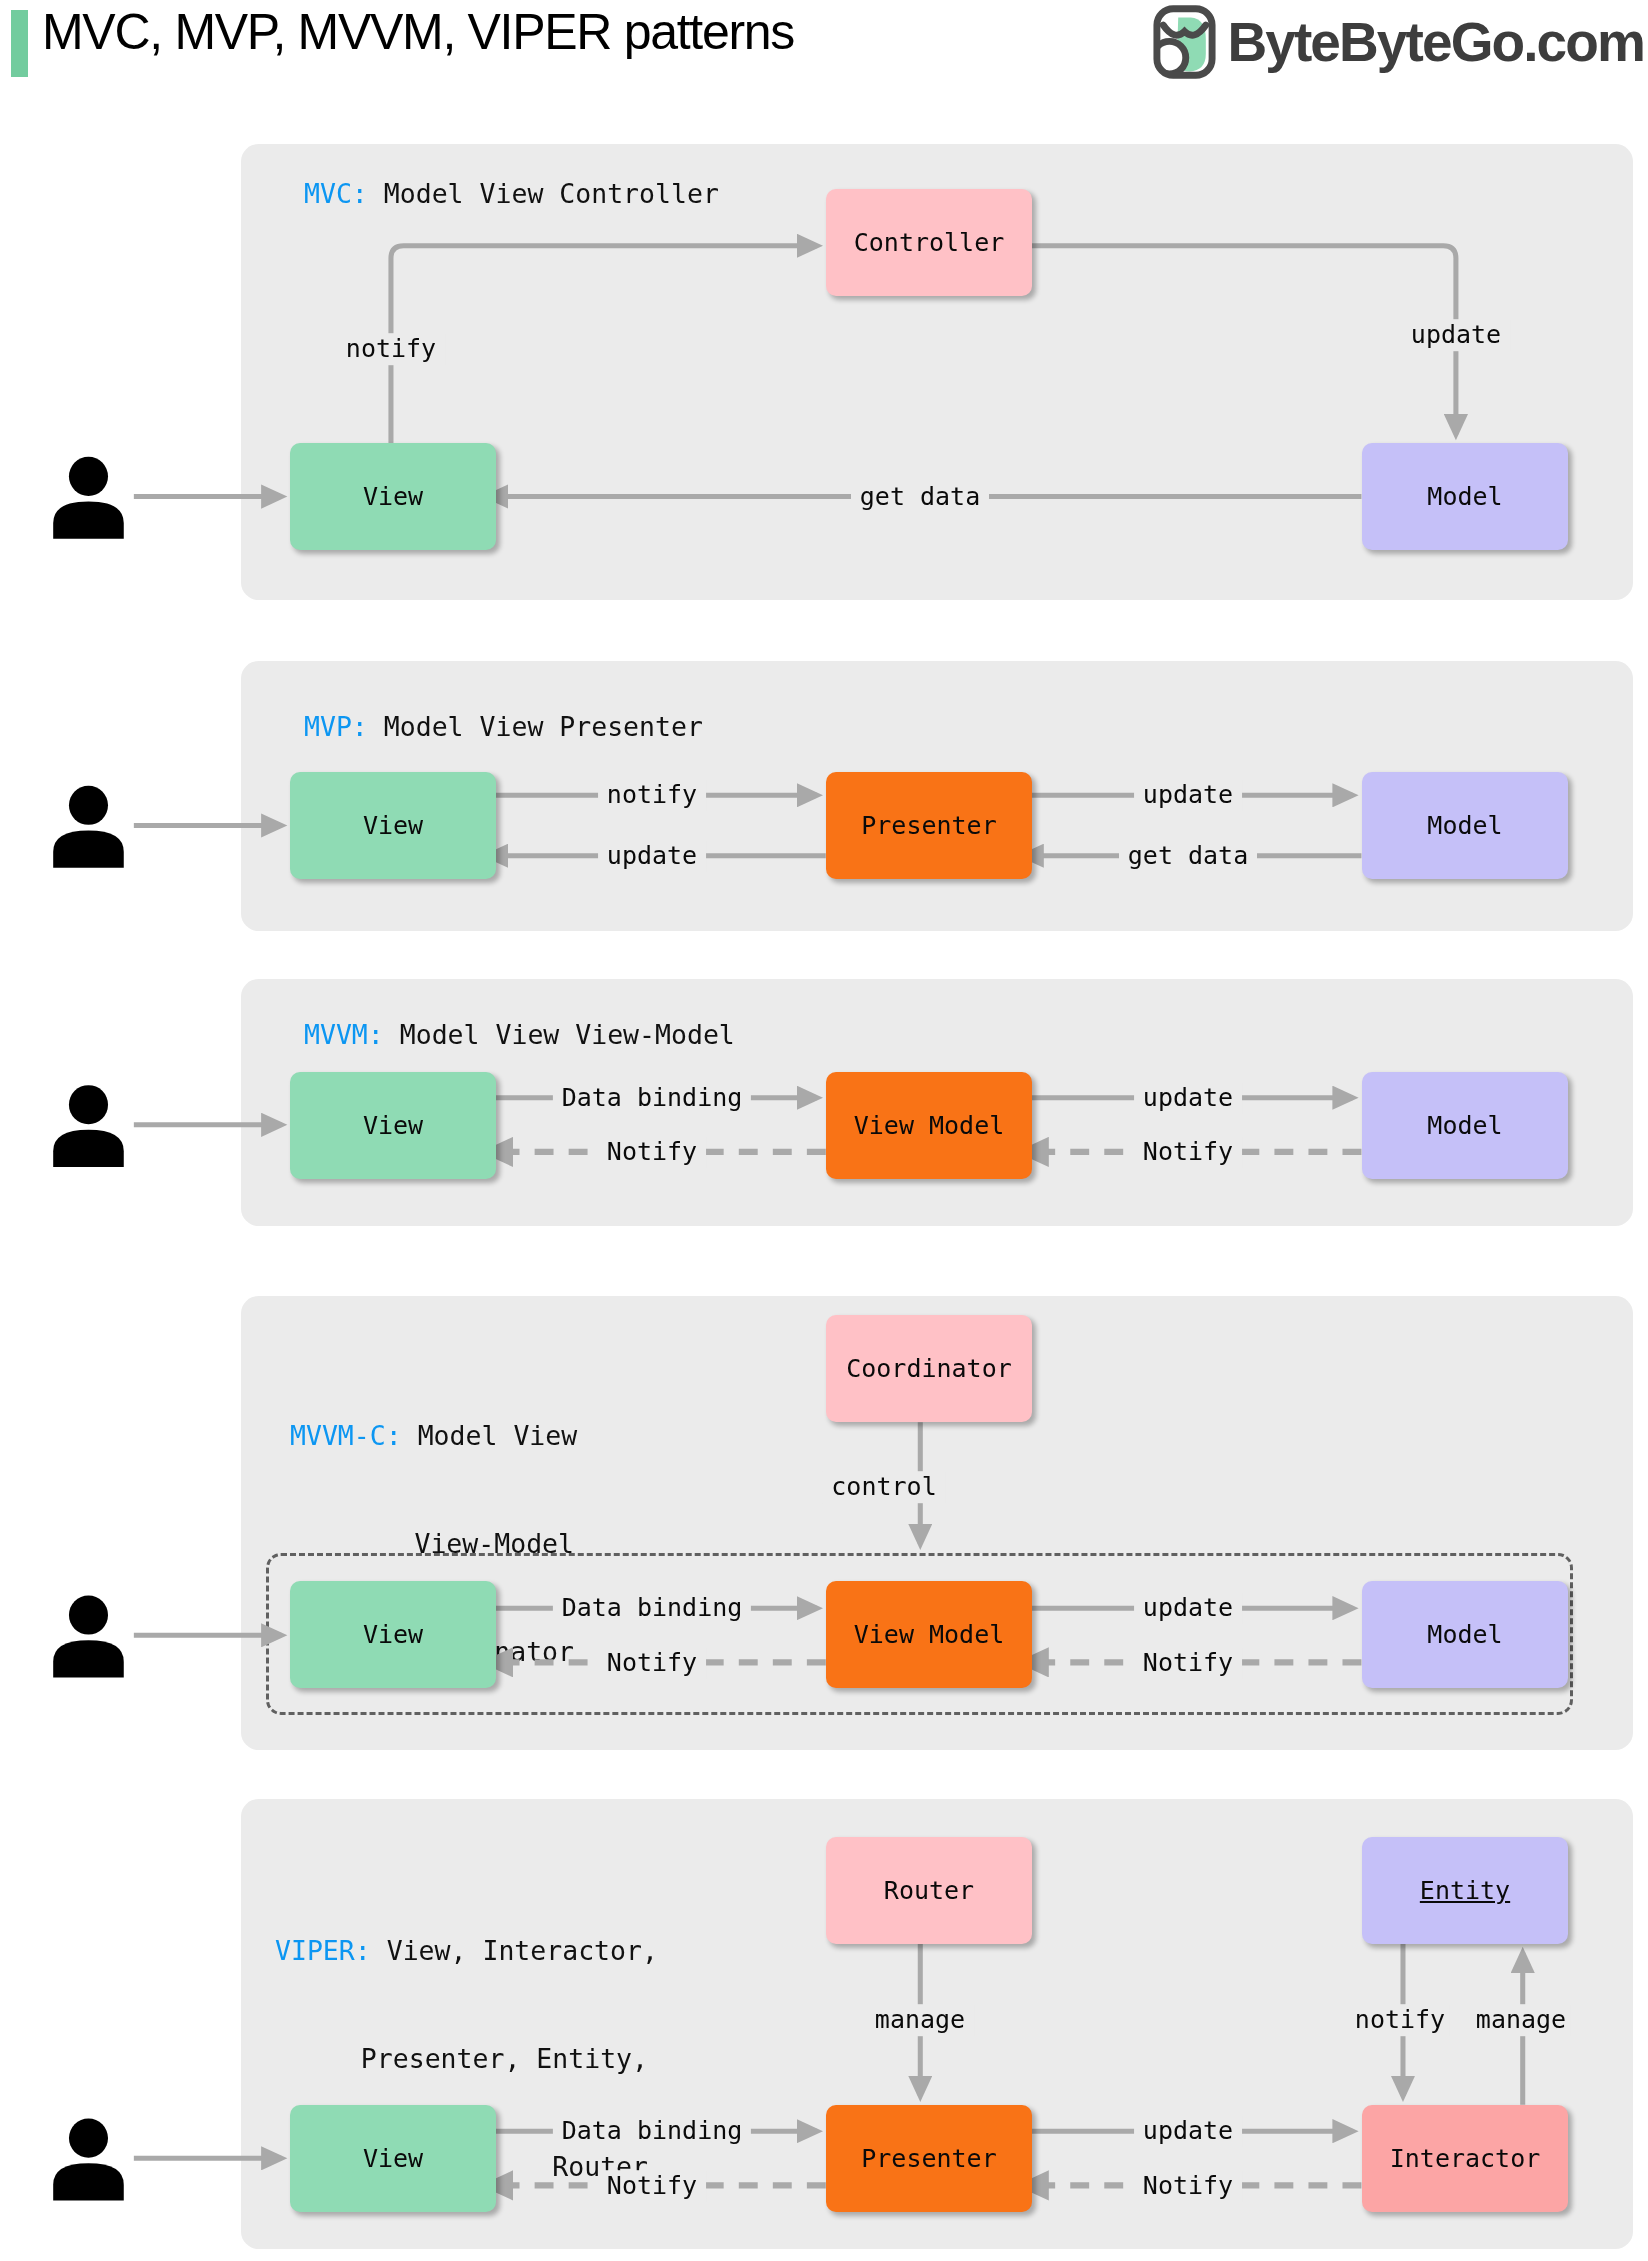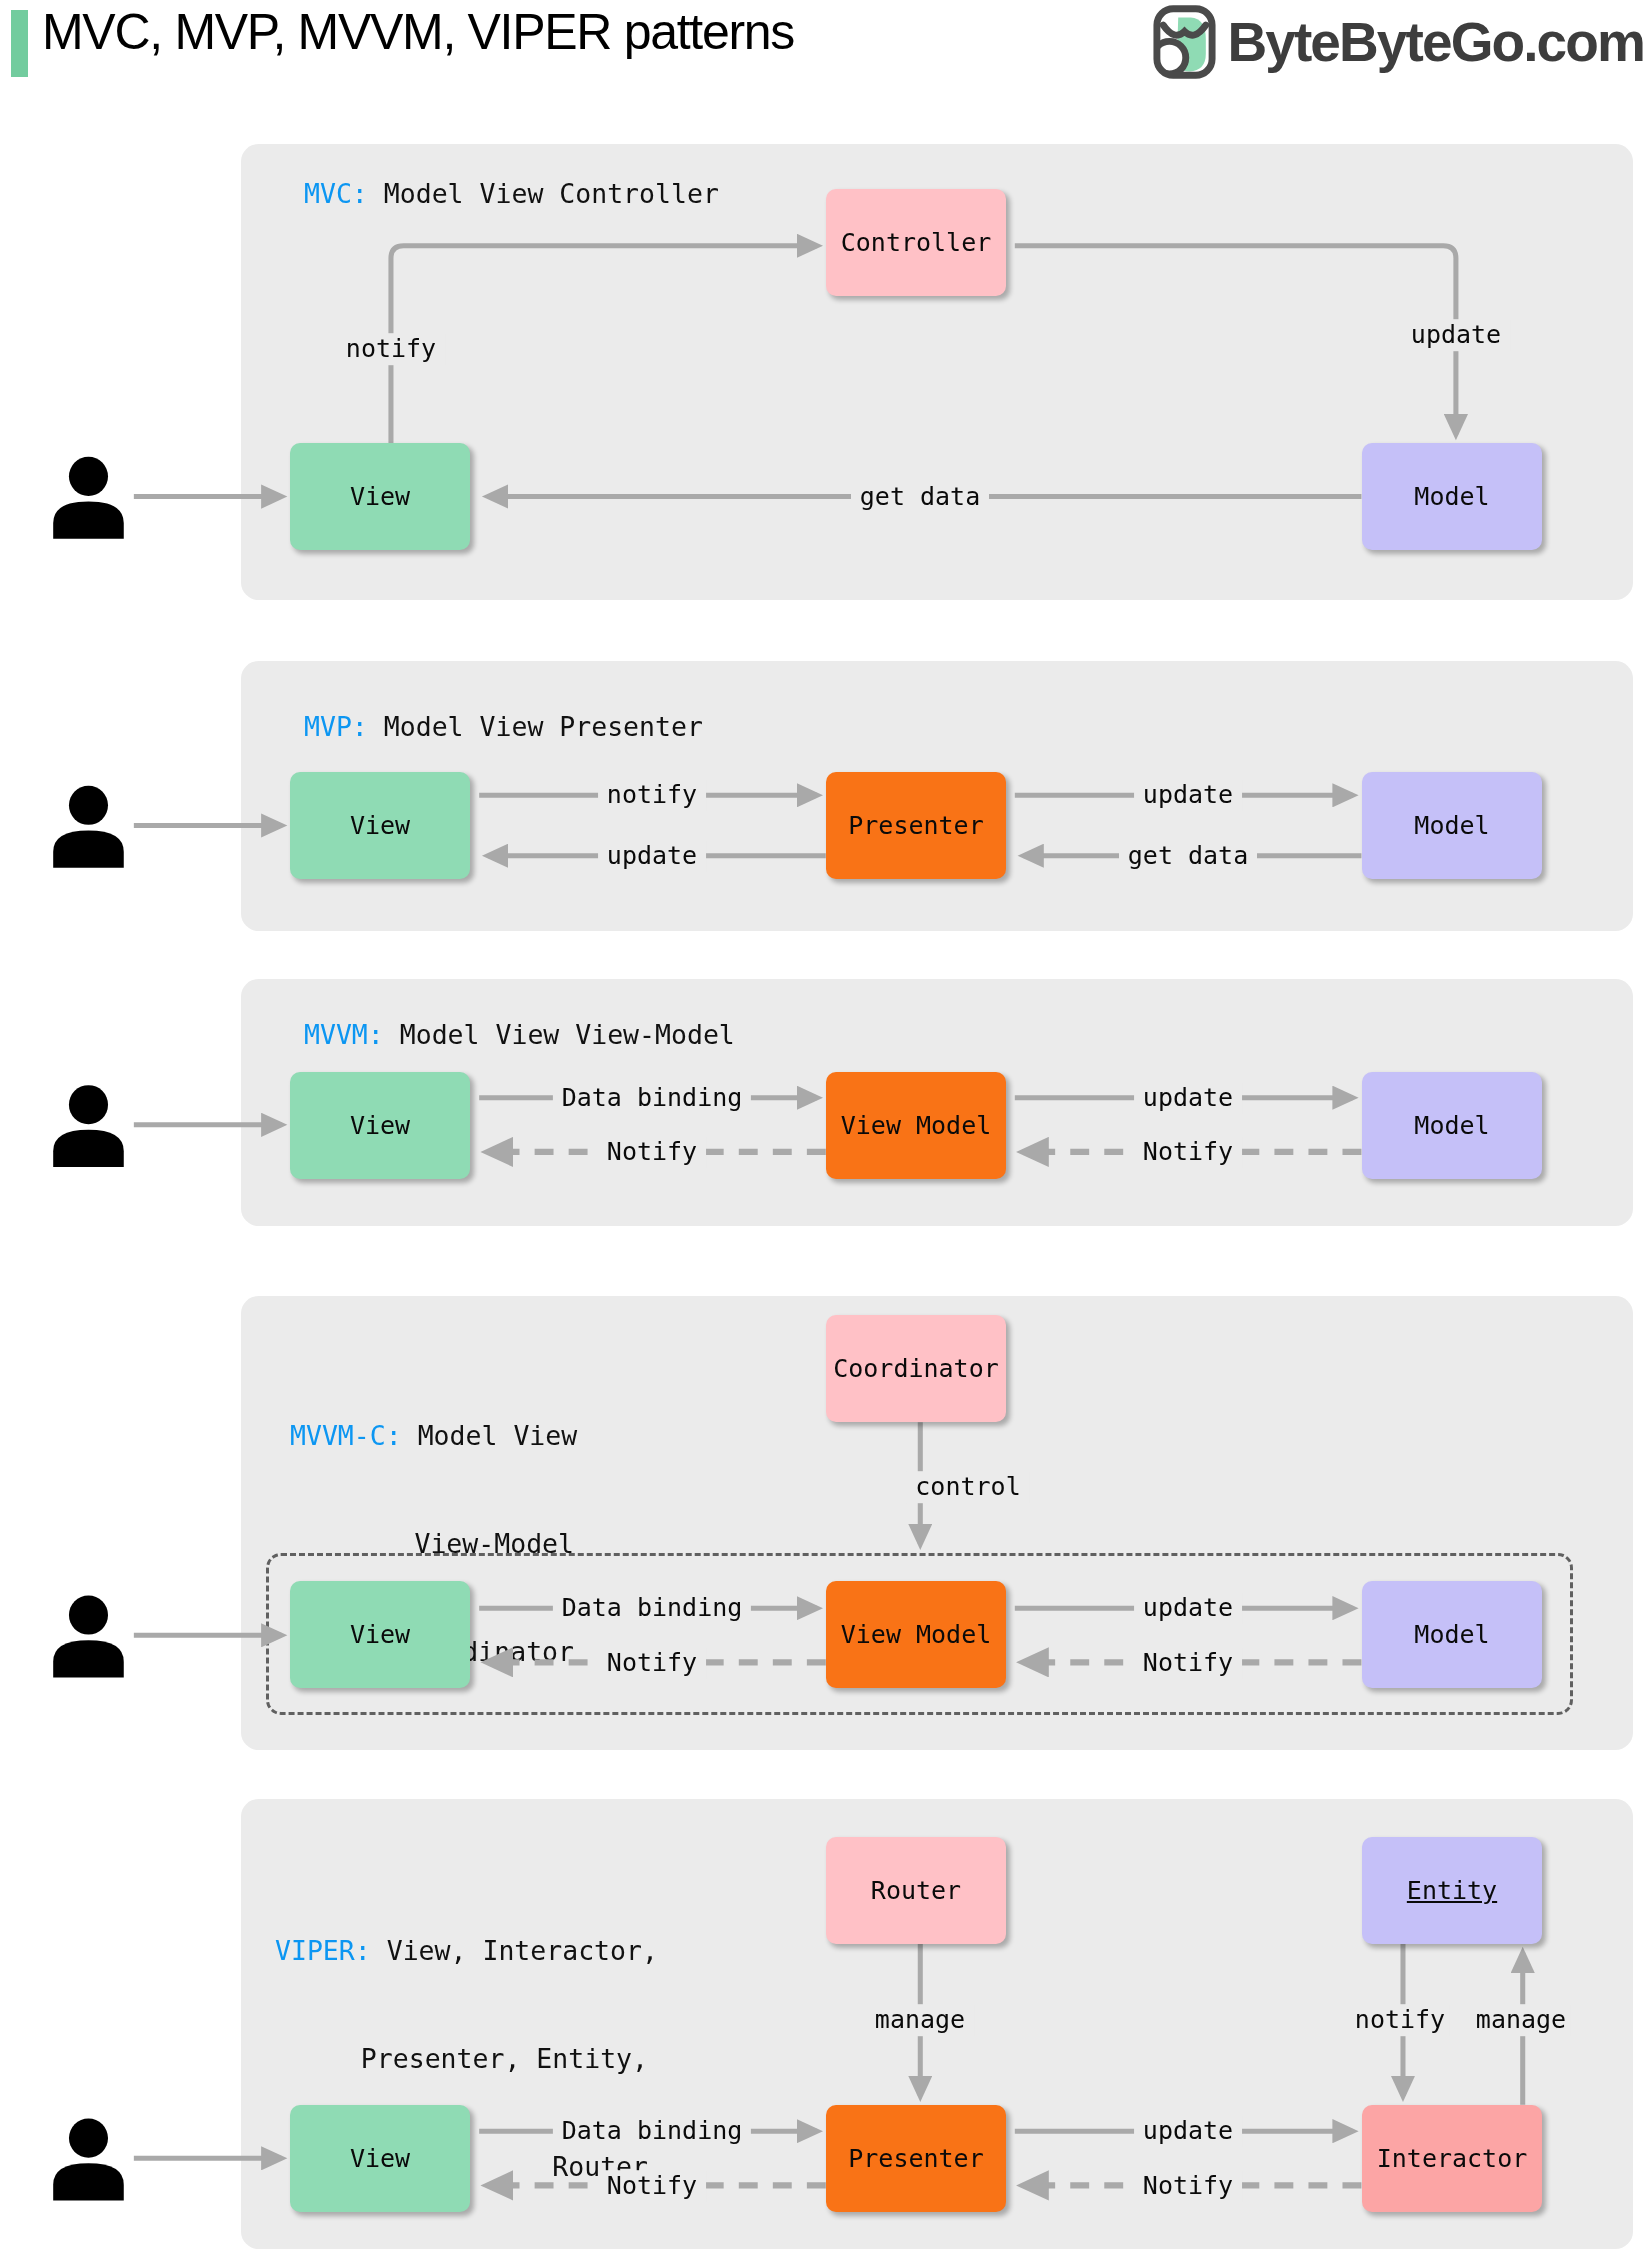--- a/index.html
+++ b/index.html
@@ -42,21 +42,21 @@
   .p5{top:1799px;height:450px;}
   .ptitle{
     position:absolute;z-index:1;
     font-size:26.5px;line-height:36px;color:#111;white-space:pre;
   }
   .talign{text-align:right;}
   .kw{color:#0C96F2;}
   
   .box{
     position:absolute;z-index:3;
-    width:180px;height:107px;border-radius:10px;
+    width:206px;height:107px;border-radius:10px;
     display:flex;align-items:center;justify-content:center;
     font-size:25px;color:#0a0a0a;white-space:nowrap;
     box-shadow:3.2px 3.8px 5.7px rgba(0,0,0,0.28);
   }
   .green{background:#8FDBB4;}
   .pink{background:#FFC1C6;}
   .purple{background:#C5C0F8;}
   .yellow{background:#f97316;}
   .magenta{background:#fca5a5;}
   .dashed-box{
@@ -218,21 +218,21 @@
 <div class="elabel" style="left:652px;top:795px;">notify</div>
 <div class="elabel" style="left:652px;top:856px;">update</div>
 <div class="elabel" style="left:1188px;top:795px;">update</div>
 <div class="elabel" style="left:1188px;top:856px;">get data</div>
 
 <div class="elabel" style="left:652px;top:1098px;">Data binding</div>
 <div class="elabel" style="left:652px;top:1152px;">Notify</div>
 <div class="elabel" style="left:1188px;top:1098px;">update</div>
 <div class="elabel" style="left:1188px;top:1152px;">Notify</div>
 
-<div class="elabel" style="left:968px;top:1487px;">control</div>
+<div class="elabel" style="left:884px;top:1487px;">control</div>
 <div class="elabel" style="left:652px;top:1608px;">Data binding</div>
 <div class="elabel" style="left:652px;top:1663px;">Notify</div>
 <div class="elabel" style="left:1188px;top:1608px;">update</div>
 <div class="elabel" style="left:1188px;top:1663px;">Notify</div>
 
 <div class="elabel" style="left:920px;top:2020px;">manage</div>
 <div class="elabel" style="left:1400px;top:2020px;padding:1.3px 3.8px;">notify</div>
 <div class="elabel" style="left:1521px;top:2020px;padding:1.3px 3.8px;">manage</div>
 <div class="elabel" style="left:652px;top:2131px;">Data binding</div>
 <div class="elabel" style="left:652px;top:2186px;">Notify</div>

